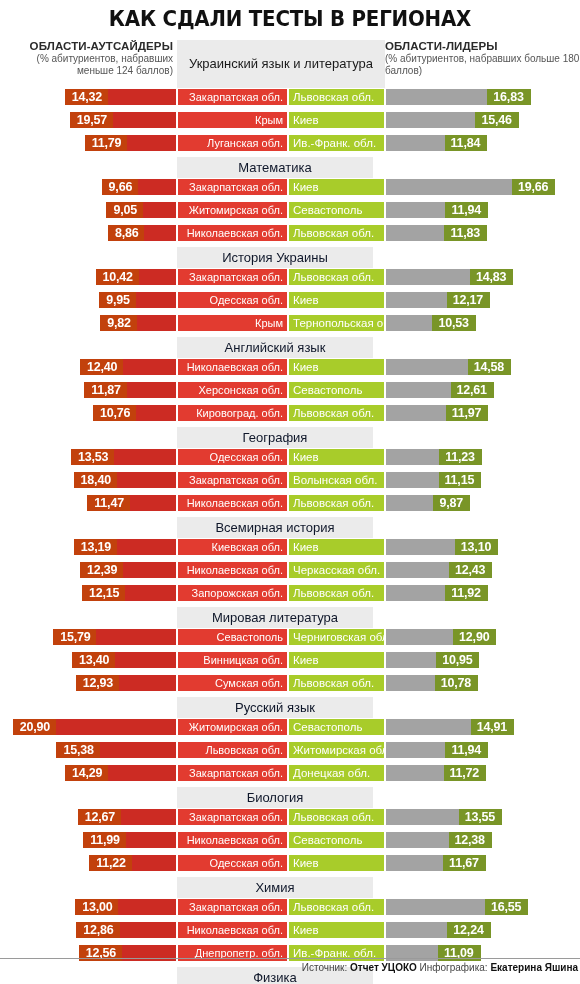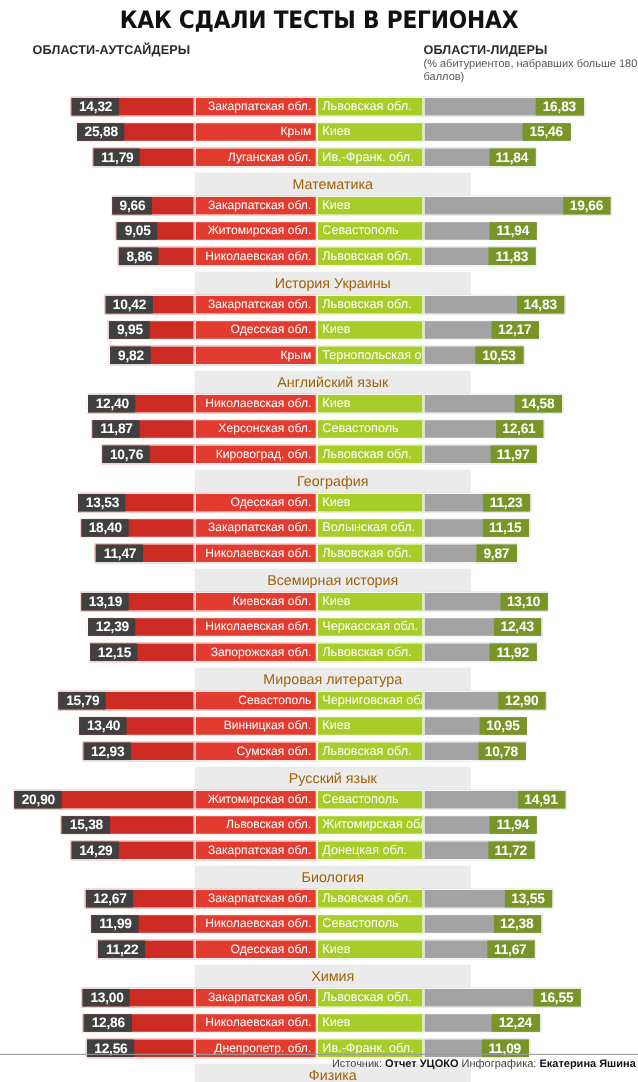--- a/index.html
+++ b/index.html
@@ -80,28 +80,28 @@
     color: #1a1a1a;
     line-height: 16px;
   }
 
   
   .section { position: relative; }
 
   .subject-band {
     position: absolute;
     left: 177px;
-    width: 251px;
+    width: 196px;
     height: 21px;
     background: #ebebeb;
     display: flex;
     align-items: center;
     justify-content: center;
     font-size: 13px;
-    color: #a16207;
+    color: #0f172a;
     box-sizing: border-box;
   }
 
   .rows {
     position: relative;
     padding-top: 21px;
   }
 
   .row {
     position: relative;
@@ -117,21 +117,21 @@
     right: 403px;           
     background: #cc2b23;
     box-sizing: border-box;
     border: 1px solid #ffffff;
   }
   .left-val {
     position: absolute;
     left: 0;
     top: 0;
     bottom: 0;
-    background: #404040;
+    background: #c2410c;
     display: flex;
     align-items: center;
     padding: 0 6px 0 7px;
     box-sizing: border-box;
     font-size: 12.5px;
     font-weight: bold;
     color: #ffffff;
     white-space: nowrap;
     letter-spacing: -0.2px;
   }
@@ -228,20 +228,24 @@
   #footer-text span.lbl { color: #444444; }
 </style>
 </head>
 <body>
 
 <div id="main-title">КАК СДАЛИ ТЕСТЫ В РЕГИОНАХ</div>
 
 <div id="header-band">
   <div class="hdr-col" id="hdr-left">
     <div class="hdr-title">ОБЛАСТИ-АУТСАЙДЕРЫ</div>
+    <div class="hdr-sub">(% абитуриентов, набравших меньше 124 баллов)</div>
+  </div>
+  <div class="hdr-col" id="hdr-center">
+    <div class="subj-name" id="first-subject">Украинский язык и литература</div>
   </div>
   <div class="hdr-col" id="hdr-right">
     <div class="hdr-title">ОБЛАСТИ-ЛИДЕРЫ</div>
     <div class="hdr-sub">(% абитуриентов, набравших больше 180 баллов)</div>
   </div>
 </div>
 
 <div id="sections">
     <div class="section">
       <div class="rows" style="padding-top: 0px;">
@@ -250,21 +254,21 @@
             <div class="left-val">14,32</div>
           </div>
           <div class="left-label">Закарпатская обл.</div>
           <div class="right-label">Львовская обл.</div>
           <div class="right-bar" style="width: 146.642px;">
             <div class="right-val">16,83</div>
           </div>
         </div>
         <div class="row">
           <div class="left-bar" style="width: 108.193px;">
-            <div class="left-val">25,88</div>
+            <div class="left-val">19,57</div>
           </div>
           <div class="left-label">Крым</div>
           <div class="right-label">Киев</div>
           <div class="right-bar" style="width: 134.705px;">
             <div class="right-val">15,46</div>
           </div>
         </div>
         <div class="row">
           <div class="left-bar" style="width: 93.2453px;">
             <div class="left-val">11,79</div>

